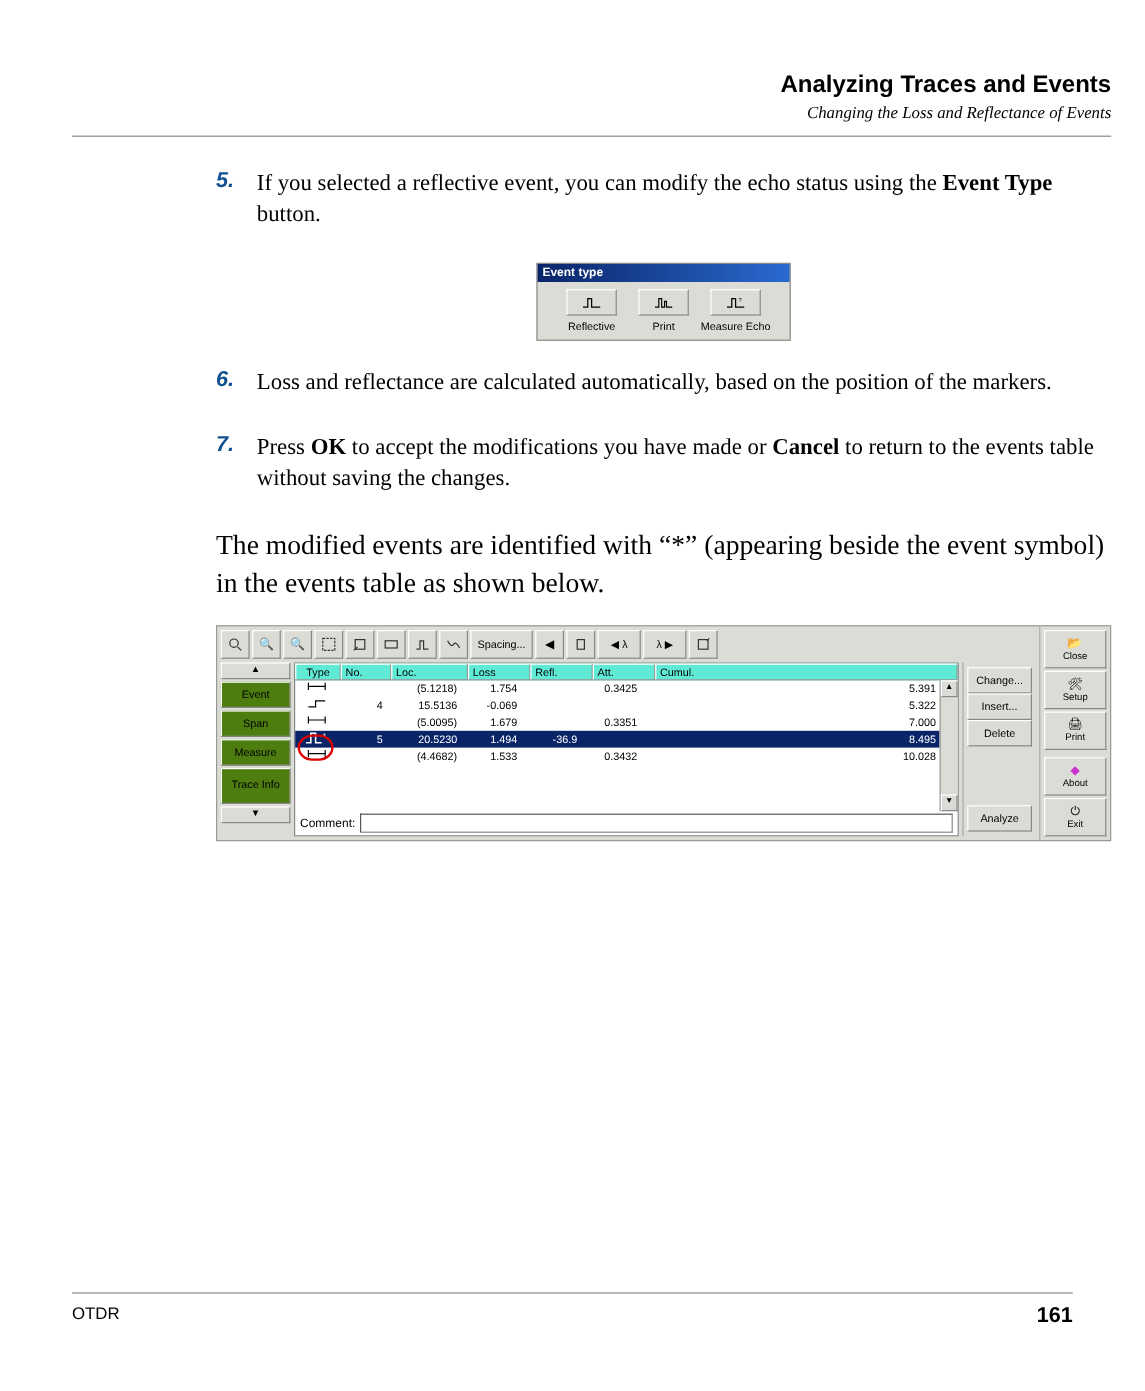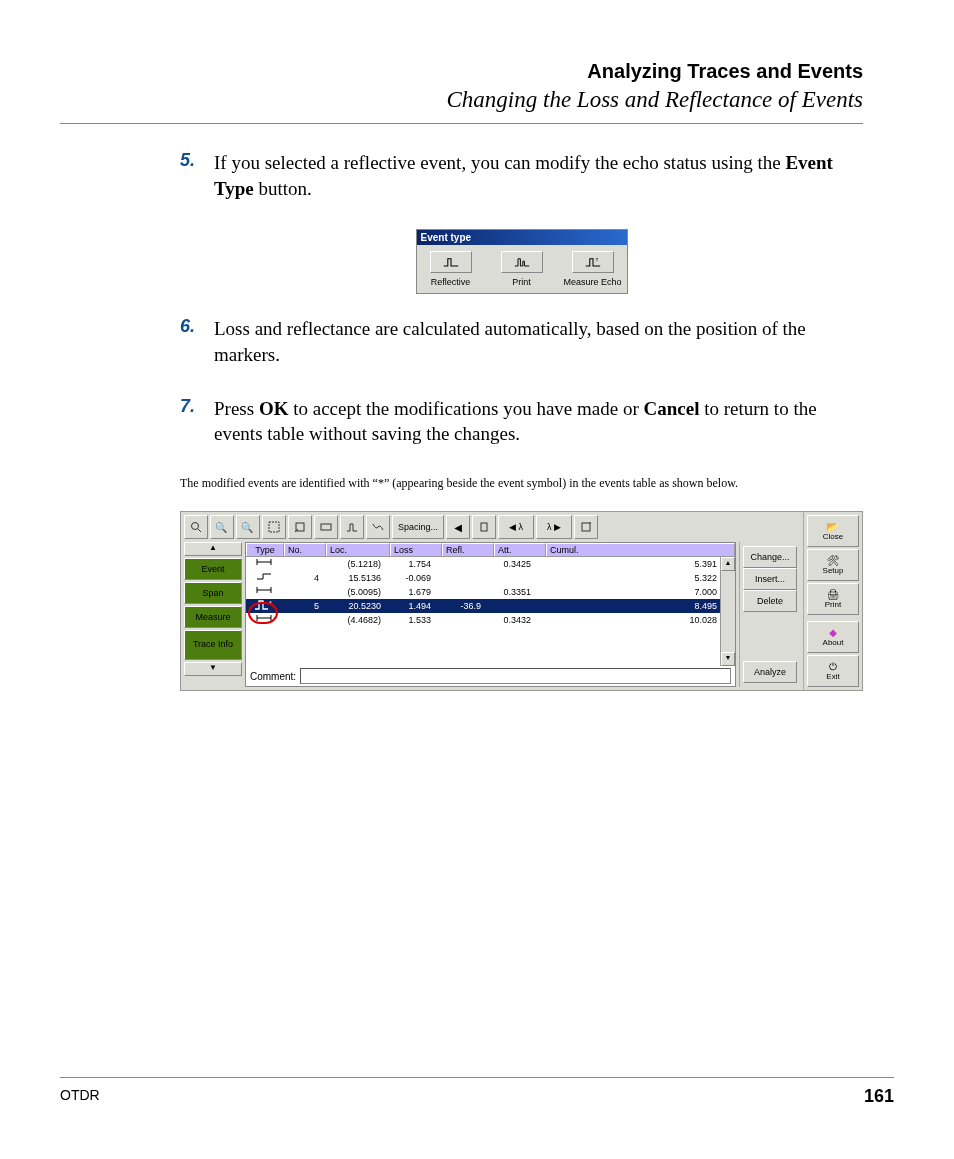--- a/index.html
+++ b/index.html
@@ -1,48 +1,48 @@
 <!DOCTYPE html>
 <html><head>
 <meta charset="utf-8">
 <style>
 html,body{margin:0;padding:0;background:#fff;font-family:Georgia,'Times New Roman',serif;color:#000}
-.page{width:954px;height:1159px;position:relative;box-sizing:border-box;padding:60px 91px 0 60px}
+.page{width:954px;height:1159px;position:relative;box-sizing:border-box;padding:60px 28px 0 60px}
 .hdr{text-align:right;margin-bottom:4px}
 .hdr h1{font-family:Arial,Helvetica,sans-serif;font-weight:700;font-size:20px;margin:0 0 4px 0}
-.hdr h2{font-style:italic;font-size:23px;font-weight:400;margin:0 0 10px 0}
+.hdr h2{font-style:italic;font-size:14px;font-weight:400;margin:0 0 10px 0}
 .rule{border:none;border-top:1px solid #888;margin:0 0 26px 0}
 .body{margin-left:120px;margin-right:0}
 .step{display:flex;margin-bottom:14px}
 .step .num{font-family:Arial,Helvetica,sans-serif;font-weight:700;font-style:italic;color:#105090;width:34px;font-size:18px;flex-shrink:0}
 .step .txt{flex:1;font-size:19px;line-height:1.35}
 .step .txt p{margin:0 0 14px 0}
-.narr{font-size:12px;line-height:1.35;margin:6px 0 20px 0}
+.narr{font-size:23px;line-height:1.35;margin:6px 0 20px 0}
 b{font-weight:700}
 
 .etbox{margin:10px auto 22px auto;width:210px;border:1px solid #888;background:#dcdcd6;font-family:Arial,Helvetica,sans-serif;font-size:9px}
 .etbox .bar{background:linear-gradient(to right,#0a2468,#2a6ad0);color:#fff;font-weight:700;padding:2px 4px;font-size:10px}
-.etbox .opts{display:flex;justify-content:space-between;padding:6px 4px 6px 4px}
+.etbox .opts{display:flex;justify-content:center;padding:6px 4px 6px 4px}
 .etbox .opt{text-align:center;width:60px}
 .etbox .btn{background:#dcdcd6;border:1px solid #888;border-top-color:#fff;border-left-color:#fff;height:20px;width:40px;margin:0 auto 4px auto;display:flex;align-items:center;justify-content:center}
 .etbox .btn svg{width:16px;height:14px}
 .etbox .lbl{font-size:9px}
 
 .otdr{border:1px solid #999;background:#dcdcd6;font-family:Arial,Helvetica,sans-serif;font-size:10px;color:#000;display:flex;height:178px}
 .otdr-l{flex:1;padding:3px;display:flex;flex-direction:column}
 .tbar{display:flex;gap:2px;margin-bottom:3px}
 .tbar .tb{width:22px;height:22px;background:#dcdcd6;border:1px solid #888;border-top-color:#fff;border-left-color:#fff;display:flex;align-items:center;justify-content:center;font-size:10px}
 .tbar .tb.wide{width:50px;font-size:9px}
 .tbar .tb.dis{color:#999}
 .mid{display:flex;flex:1;gap:3px}
 .tabs{width:58px;display:flex;flex-direction:column}
 .tabs .arr{height:12px;background:#dcdcd6;border:1px solid #888;border-top-color:#fff;border-left-color:#fff;text-align:center;line-height:10px;font-size:8px;margin-bottom:2px}
 .tabs .tab{height:20px;background:#4d7c0f;border:1px solid #888;border-top-color:#fff;border-left-color:#fff;display:flex;align-items:center;justify-content:center;font-size:9px;margin-bottom:2px}
 .tbl{flex:1;background:#fff;border:1px solid #888;display:flex;flex-direction:column}
-.tbl .hrow{display:flex;background:#c4b5fd;border-bottom:1px solid #999}
+.tbl .hrow{display:flex;background:#5eead4;border-bottom:1px solid #999}
 .tbl .hrow div{border-right:1px solid #999;border-top:1px solid #fff;border-left:1px solid #fff;padding:1px 3px;font-size:9px}
 .tbl .drow{display:flex;font-size:9px}
 .tbl .drow div{padding:0 3px;height:14px;line-height:14px;text-align:right}
 .tbl .drow.sel{background:#0a2468;color:#fff}
 .c-type{width:30px;text-align:center !important}
 .c-no{width:34px}
 .c-loc{width:56px}
 .c-loss{width:44px}
 .c-refl{width:44px}
 .c-att{width:44px}

